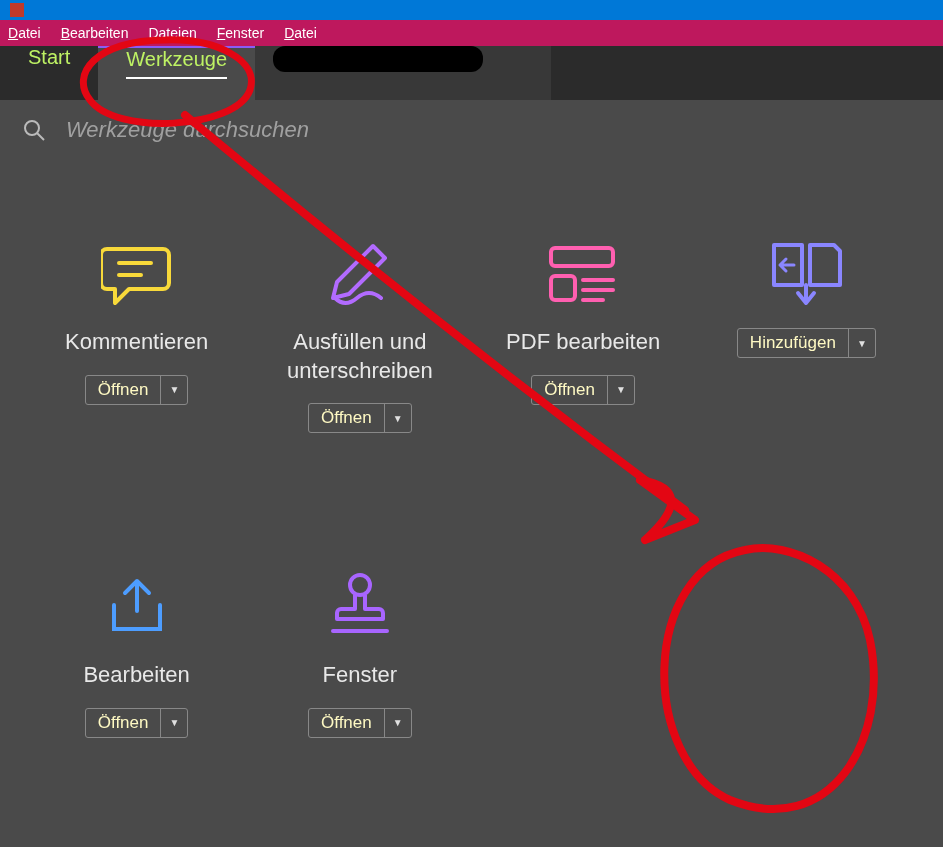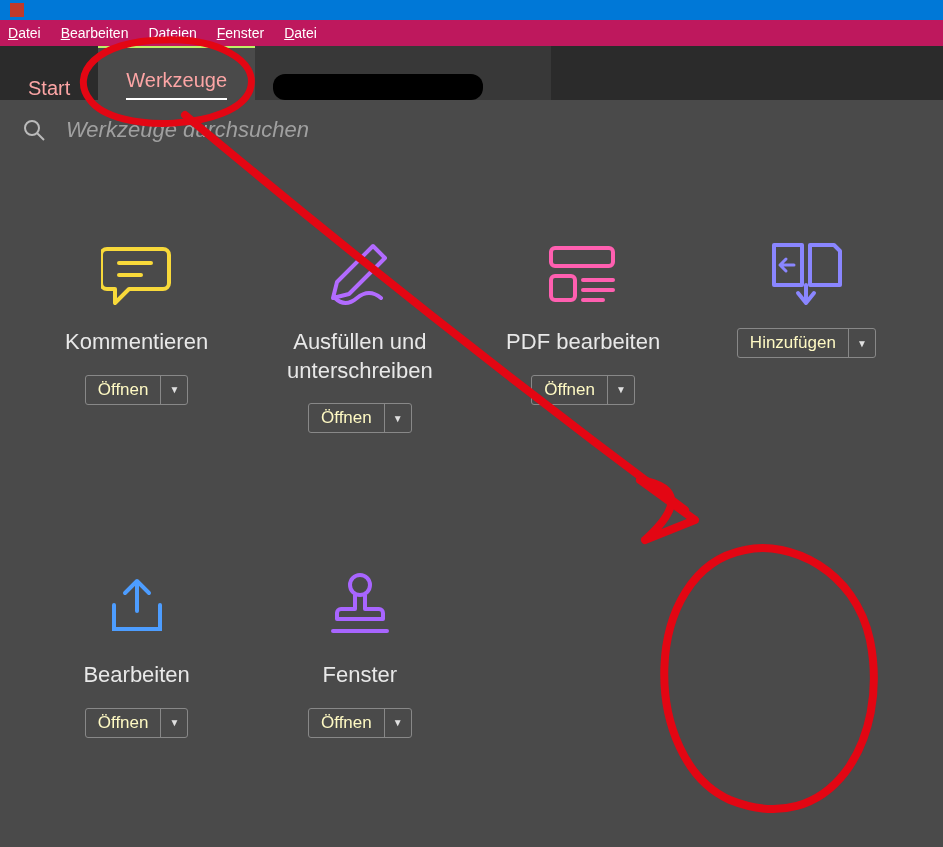--- a/index.html
+++ b/index.html
@@ -3,22 +3,22 @@
 <meta charset="utf-8">
 <style>
   html,body{margin:0;padding:0;width:943px;height:847px;background:#4a4a4a;font-family:"Segoe UI",Arial,sans-serif;overflow:hidden;color:#e0e0e0}
   .title-bar{height:20px;background:#0078d7;display:flex;align-items:center;padding-left:10px}
   .title-bar .app-icon{width:14px;height:14px;background:#c0392b;margin-right:8px}
   .title-text{color:#fff;font-size:13px;white-space:nowrap}
   .menu-bar{height:26px;background:#be185d;display:flex;align-items:center;padding-left:8px;gap:20px}
   .menu-item{color:#fff;font-size:14px;cursor:default}
   .menu-item::first-letter{text-decoration:underline}
   .tabs-bar{height:54px;background:#2b2b2b;display:flex;align-items:stretch}
-  .tab{display:flex;align-items:flex-end;padding:0 28px;color:#fca5a5;font-size:20px;cursor:default}
-  .tab.active{background:#4a4a4a;border-top:2px solid #bef264}
+  .tab{display:flex;align-items:flex-start;padding:0 28px;color:#bef264;font-size:20px;cursor:default}
+  .tab.active{background:#4a4a4a;border-top:2px solid #8b5cf6}
   .tab.active .tab-underline{border-bottom:2px solid #fff;padding-bottom:6px}
   .tab.doc{background:#383838;min-width:260px;padding:0 18px}
   .scribble{width:210px;height:26px;background:#000;border-radius:12px}
   .search-bar{height:60px;display:flex;align-items:center;padding-left:22px;gap:18px}
   .search-input{background:none;border:none;color:#aaa;font-size:22px;font-style:italic;outline:none;width:400px}
   .search-input::placeholder{color:#a0a0a0;font-style:italic}
   .grid{display:grid;grid-template-columns:repeat(4,1fr);padding:80px 30px 0 30px;row-gap:140px;column-gap:10px}
   .tool{display:flex;flex-direction:column;align-items:center;gap:18px}
   .tool-icon{height:70px;display:flex;align-items:center;justify-content:center}
   .tool-label{color:#e8e8e8;font-size:22px;text-align:center;line-height:1.3}

